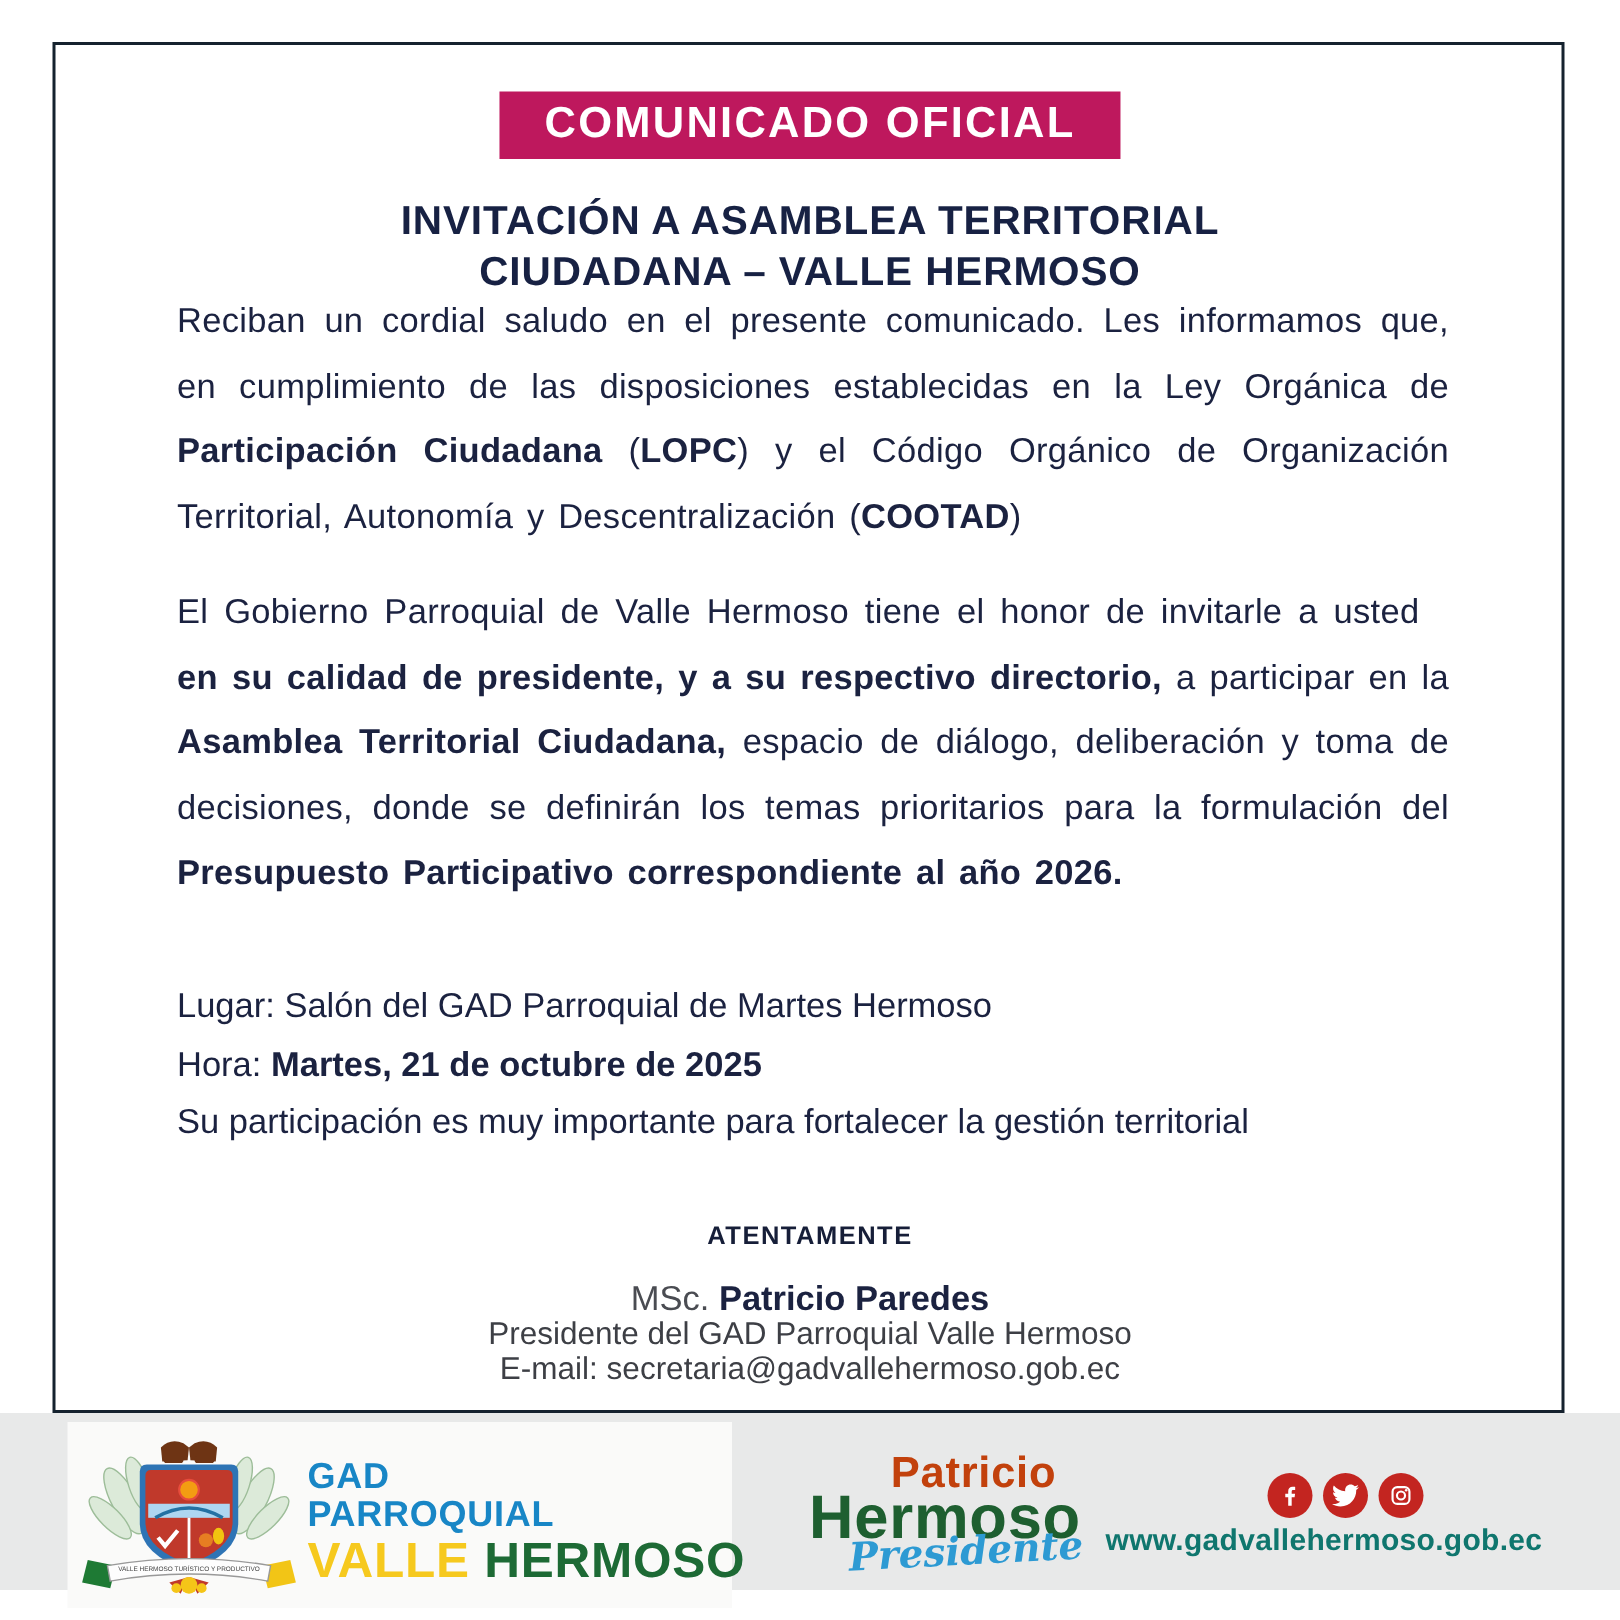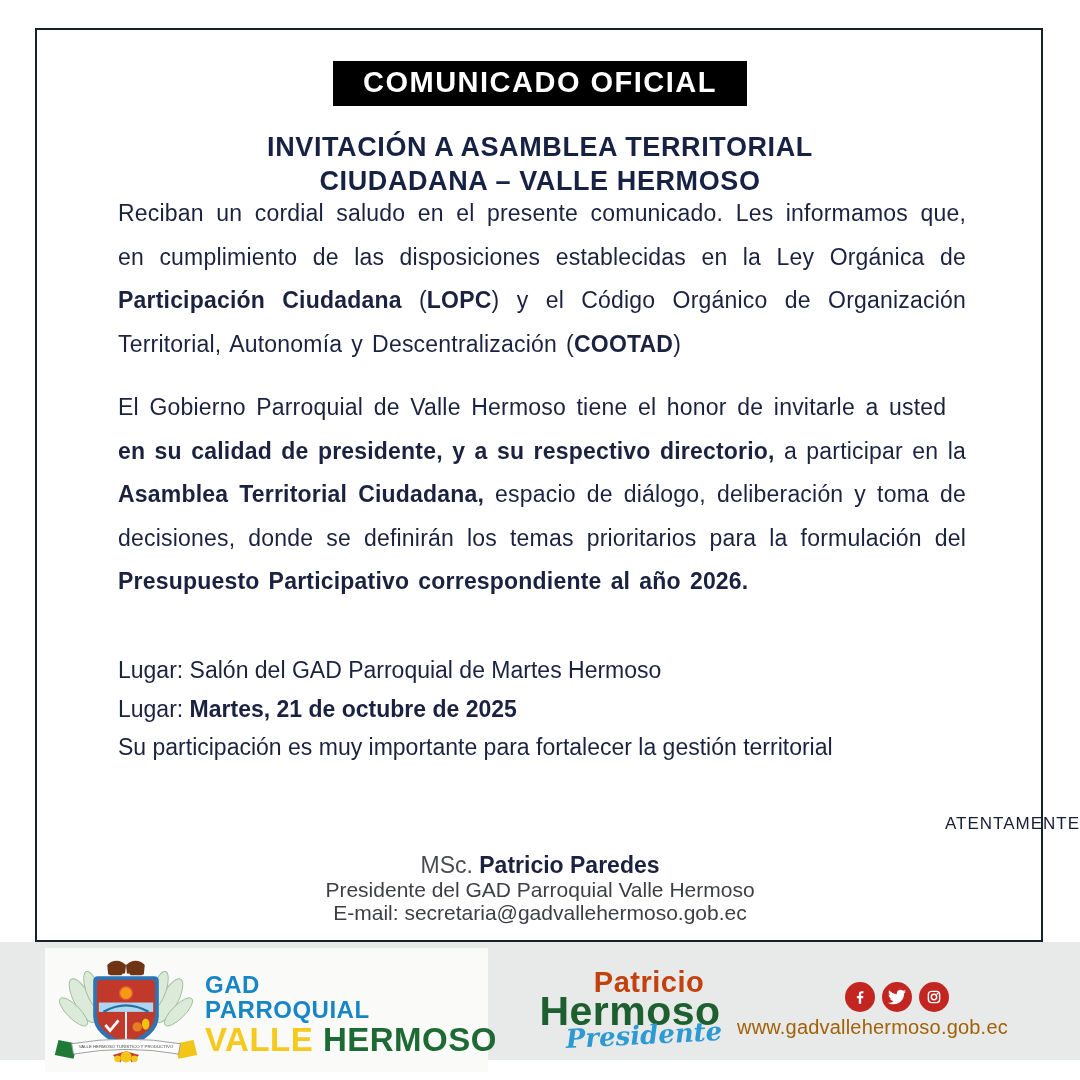--- a/index.html
+++ b/index.html
@@ -1,31 +1,31 @@
 <!DOCTYPE html>
 <html><head>
 <meta charset="utf-8">
 <style>
   html,body{margin:0;padding:0;background:#ffffff;}
   .page{position:relative;width:1080px;height:1080px;background:#ffffff;overflow:hidden;
         font-family:"Liberation Sans",sans-serif;color:#1b2240;}
   .frame{position:absolute;left:35px;top:28px;width:1008px;height:914px;border:2px solid #15222e;box-sizing:border-box;}
-  .banner{position:absolute;top:61px;left:50%;transform:translateX(-50%);background:#000000;
+  .banner{position:absolute;top:61px;left:50%;transform:translateX(-50%);background:#be185d;
           color:#ffffff;font-weight:800;font-size:29px;letter-spacing:1.5px;padding:5px 30px 7px 30px;white-space:nowrap;}
   .title{position:absolute;top:130px;left:0;width:100%;text-align:center;color:#172143;
          font-weight:800;font-size:27px;line-height:34px;letter-spacing:0.6px;}
   .title span{display:block;}
   .para{position:absolute;left:118px;width:848px;margin:0;font-size:23px;line-height:43.5px;
         text-align:justify;word-spacing:2.5px;letter-spacing:0.2px;color:#1b2240;}
   .para.p1{top:192px;}
   .para.p2{top:386px;}
   .b{font-weight:800;}
   .details{position:absolute;left:118px;top:651px;width:848px;font-size:23px;line-height:38.5px;color:#1b2240;}
-  .atent{position:absolute;top:814px;left:0;width:100%;text-align:right;font-size:17px;
-         font-weight:400;letter-spacing:1px;color:#161e38;}
+  .atent{position:absolute;top:814px;left:0;width:100%;text-align:center;font-size:17px;
+         font-weight:700;letter-spacing:1px;color:#161e38;}
   .sig{position:absolute;top:852px;left:0;width:100%;text-align:center;}
   .sig .nameline{font-size:23px;line-height:26px;}
   .sig .degree{color:#4a4c52;font-weight:400;}
   .sig .name{color:#1b2240;font-weight:800;}
   .sig .role,.sig .email{font-size:21px;line-height:23px;color:#3d3f45;}
   
   .footer{position:absolute;left:0;top:942px;width:1080px;height:118px;background:#e8e9e9;}
   .logo-panel{position:absolute;left:45px;top:6px;width:443px;height:124px;background:#fafaf9;}
   .emblem{position:absolute;left:6px;top:2px;}
   .gad-text{position:absolute;left:160px;top:24px;line-height:1;}
@@ -33,21 +33,21 @@
   .vh-line{font-size:33px;font-weight:800;letter-spacing:0.5px;line-height:36px;white-space:nowrap;}
   .valle{color:#f6c91e;}
   .hermoso{color:#1d6a35;}
   .pres-logo{position:absolute;left:535px;top:26px;width:190px;text-align:center;line-height:1;}
   .pres-first{font-size:29px;font-weight:700;color:#c2410c;margin-left:38px;letter-spacing:0.5px;}
   .pres-last{font-size:41px;font-weight:800;color:#1e5f30;margin-top:-6px;letter-spacing:0.5px;}
   .pres-title{font-family:"DejaVu Serif",serif;font-style:italic;font-weight:700;font-size:26px;
               color:#2d9ad3;margin-top:-10px;margin-left:28px;transform:rotate(-3deg);}
   .social-row{position:absolute;left:845px;top:40px;display:flex;gap:7px;}
   .social-circle{width:30px;height:30px;border-radius:50%;background:#c32520;display:flex;align-items:center;justify-content:center;}
-  .website{position:absolute;left:737px;top:74px;font-size:20px;font-weight:400;color:#a16207;letter-spacing:0.2px;white-space:nowrap;}
+  .website{position:absolute;left:737px;top:74px;font-size:20px;font-weight:700;color:#0f766e;letter-spacing:0.2px;white-space:nowrap;}
 </style>
 </head>
 <body>
 
 <div class="page">
 
   <div class="frame"></div>
 
   <div class="banner">
     <span>COMUNICADO OFICIAL</span>
@@ -56,21 +56,21 @@
   <div class="title">
     <span>INVITACIÓN A ASAMBLEA TERRITORIAL</span>
     <span>CIUDADANA – VALLE HERMOSO</span>
   </div>
 
   <p class="para p1"><span>Reciban un cordial saludo en el presente comunicado. Les informamos que, en cumplimiento de las disposiciones establecidas en la Ley Orgánica de </span><span class="b">Participación Ciudadana</span><span> (</span><span class="b">LOPC</span><span>) y el Código Orgánico de Organización Territorial, Autonomía y Descentralización (</span><span class="b">COOTAD</span><span>)</span></p>
   <p class="para p2"><span>El Gobierno Parroquial de Valle Hermoso tiene el honor de invitarle a usted&nbsp;&nbsp; </span><span class="b">en su calidad de presidente, y a su respectivo directorio,</span><span> a participar en la </span><span class="b">Asamblea Territorial Ciudadana,</span><span> espacio de diálogo, deliberación y toma de decisiones, donde se definirán los temas prioritarios para la formulación del </span><span class="b">Presupuesto Participativo correspondiente al año 2026.</span></p>
 
   <div class="details">
     <div><span>Lugar: Salón del GAD Parroquial de Martes Hermoso</span></div>
-    <div><span>Lugar: </span><span class="b">Martes, 21 de octubre de 2025</span></div>
+    <div><span>Hora: </span><span class="b">Martes, 21 de octubre de 2025</span></div>
     <div><span>Su participación es muy importante para fortalecer la gestión territorial</span></div>
   </div>
 
   <div class="atent">ATENTAMENTE</div>
 
   <div class="sig">
     <div class="nameline">
       <span class="degree">MSc. </span><span class="name">Patricio Paredes</span>
     </div>
     <div class="role">Presidente del GAD Parroquial Valle Hermoso</div>

